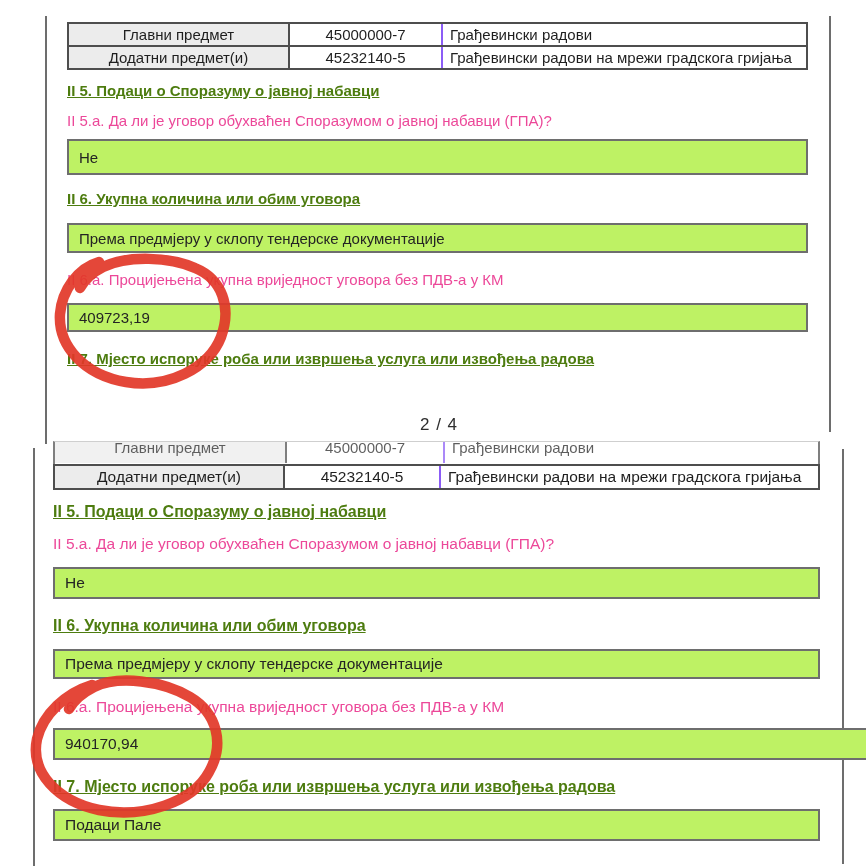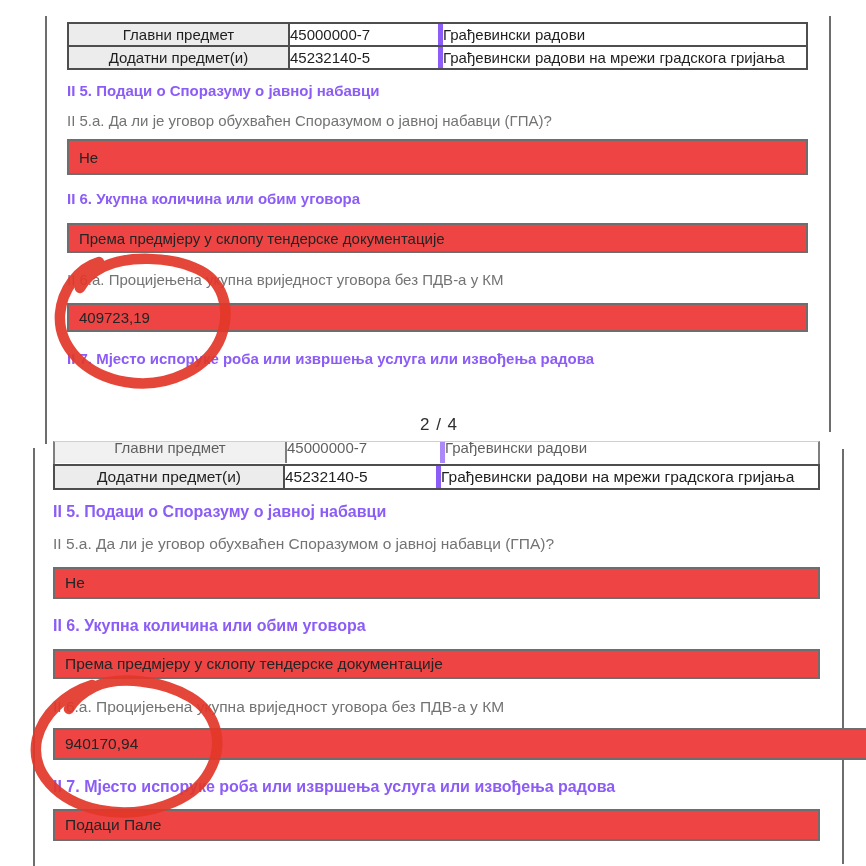--- a/index.html
+++ b/index.html
@@ -7,33 +7,33 @@
     position:relative;width:866px;height:866px;background:#ffffff;overflow:hidden;
     font-family:"Liberation Sans","DejaVu Sans",sans-serif;color:#222222;margin-top:16px;
   }
   .vline{position:absolute;width:2px;background:#6d6d6d;}
   
   .doc-table{position:absolute;border:2px solid #4e4e4e;box-sizing:border-box;background:#fff;}
   .t-row{display:flex;box-sizing:border-box;}
   .t-row + .t-row{border-top:2px solid #4e4e4e;}
   .t-cell{box-sizing:border-box;display:flex;align-items:center;font-size:15px;color:#1f1f1f;}
   .t-label{background:#ececec;justify-content:center;text-align:center;border-right:2px solid #4e4e4e;}
-  .t-code{text-align:center;border-right:5px solid #8b5cf6;}
-  .t-desc{flex:1;text-align:right;}
+  .t-code{justify-content:center;text-align:center;border-right:2px solid #8b5cf6;}
+  .t-desc{flex:1;padding-left:7px;text-align:right;}
   
   .clip-row-wrap{position:absolute;overflow:hidden;opacity:.72;}
   .clip-row-inner{transform:translateY(-11px);}
   
-  .heading{position:absolute;font-weight:bold;font-size:15px;color:#8b5cf6;white-space:nowrap;}
-  .plain{position:absolute;font-size:15px;color:#737373;white-space:nowrap;}
+  .heading{position:absolute;font-weight:bold;font-size:15px;color:#4d7c0f;white-space:nowrap;text-decoration:underline;}
+  .plain{position:absolute;font-size:15px;color:#ec4899;white-space:nowrap;}
   .shot2 .heading{font-size:16px;}
   .shot2 .plain{font-size:15.5px;}
   
   .field{
-    position:absolute;box-sizing:border-box;border:2px solid #6e6e6e;background:#ef4444;
+    position:absolute;box-sizing:border-box;border:2px solid #6e6e6e;background:#bef264;
     font-size:15px;color:#242424;display:flex;align-items:center;padding-left:10px;white-space:nowrap;text-align:right;
   }
   .shot2 .field{font-size:15.5px;}
   
   .page-num{position:absolute;font-size:17px;color:#2e2e2e;letter-spacing:1px;}
   .page-num-partial{position:absolute;overflow:hidden;text-align:center;opacity:.5;}
   .page-num-partial span{font-size:17px;color:#444;letter-spacing:1px;line-height:30px;}
   
   .anno{position:absolute;left:0;top:0;pointer-events:none;}
   .anno path{fill:none;stroke:#e23728;stroke-width:10.5;stroke-linecap:round;stroke-linejoin:round;opacity:.92;}

